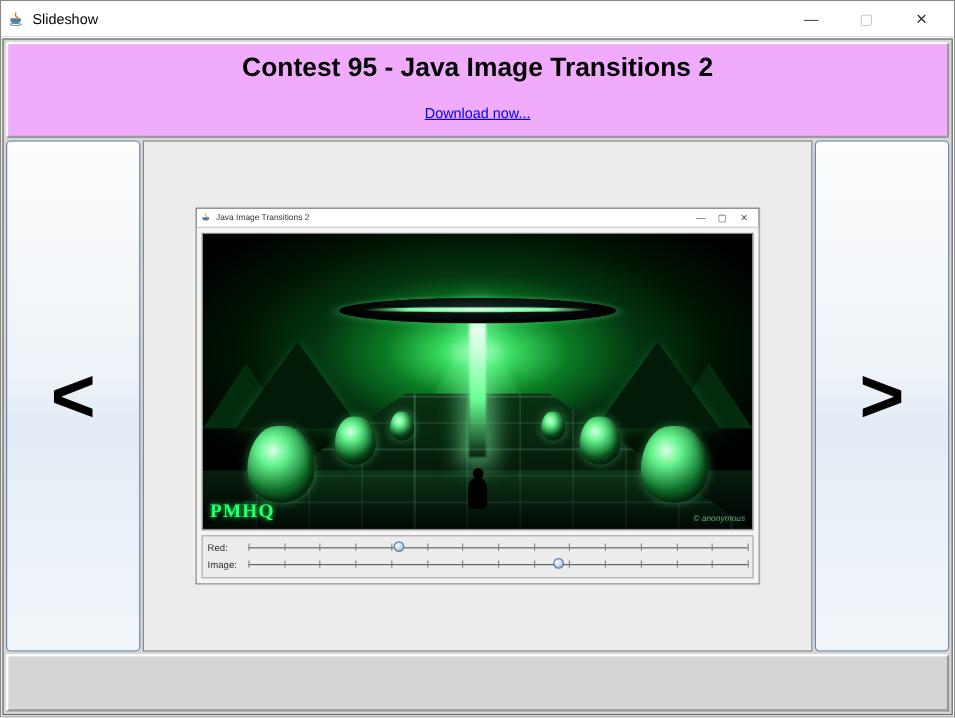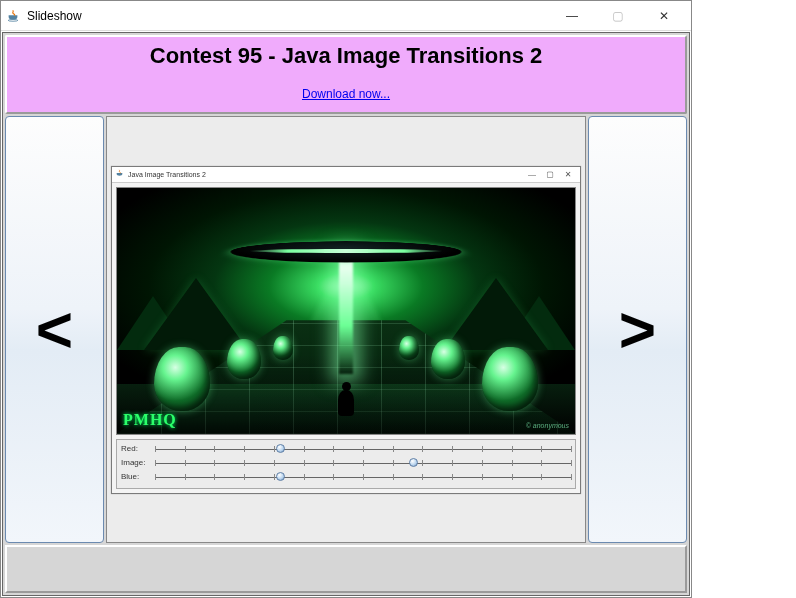--- a/index.html
+++ b/index.html
@@ -5,21 +5,21 @@
   * { box-sizing: border-box; margin: 0; padding: 0; }
   body {
     font-family: "Segoe UI", Tahoma, sans-serif;
     background: #fff;
     width: 796px;
     height: 598px;
     overflow: hidden;
   }
   
   .window {
-    width: 692px;
+    width: 796px;
     height: 598px;
     border: 1px solid #888;
     background: #fff;
     display: flex;
     flex-direction: column;
   }
   .titlebar {
     height: 30px;
     background: #fff;
     border-bottom: 1px solid #ddd;
@@ -430,42 +430,20 @@
                     <div class="tick" style="left: 57.1429%;"></div>
                     <div class="tick" style="left: 64.2857%;"></div>
                     <div class="tick" style="left: 71.4286%;"></div>
                     <div class="tick" style="left: 78.5714%;"></div>
                     <div class="tick" style="left: 85.7143%;"></div>
                     <div class="tick" style="left: 92.8571%;"></div>
                     <div class="tick" style="left: 100%;"></div>
                     <div class="slider-thumb" style="left: 62%;"></div>
                   </div>
               </div>
-              <div class="slider-row">
-                <span class="lab">Blue:</span>
-                <div class="slider-track">
-                    <div class="rail"></div>
-                    <div class="tick" style="left: 0%;"></div>
-                    <div class="tick" style="left: 7.14286%;"></div>
-                    <div class="tick" style="left: 14.2857%;"></div>
-                    <div class="tick" style="left: 21.4286%;"></div>
-                    <div class="tick" style="left: 28.5714%;"></div>
-                    <div class="tick" style="left: 35.7143%;"></div>
-                    <div class="tick" style="left: 42.8571%;"></div>
-                    <div class="tick" style="left: 50%;"></div>
-                    <div class="tick" style="left: 57.1429%;"></div>
-                    <div class="tick" style="left: 64.2857%;"></div>
-                    <div class="tick" style="left: 71.4286%;"></div>
-                    <div class="tick" style="left: 78.5714%;"></div>
-                    <div class="tick" style="left: 85.7143%;"></div>
-                    <div class="tick" style="left: 92.8571%;"></div>
-                    <div class="tick" style="left: 100%;"></div>
-                    <div class="slider-thumb" style="left: 30%;"></div>
-                  </div>
-              </div>
             </div>
 
           </div>
         </div>
 
       </div>
 
       <div class="nav-btn">&gt;</div>
 
     </div>

